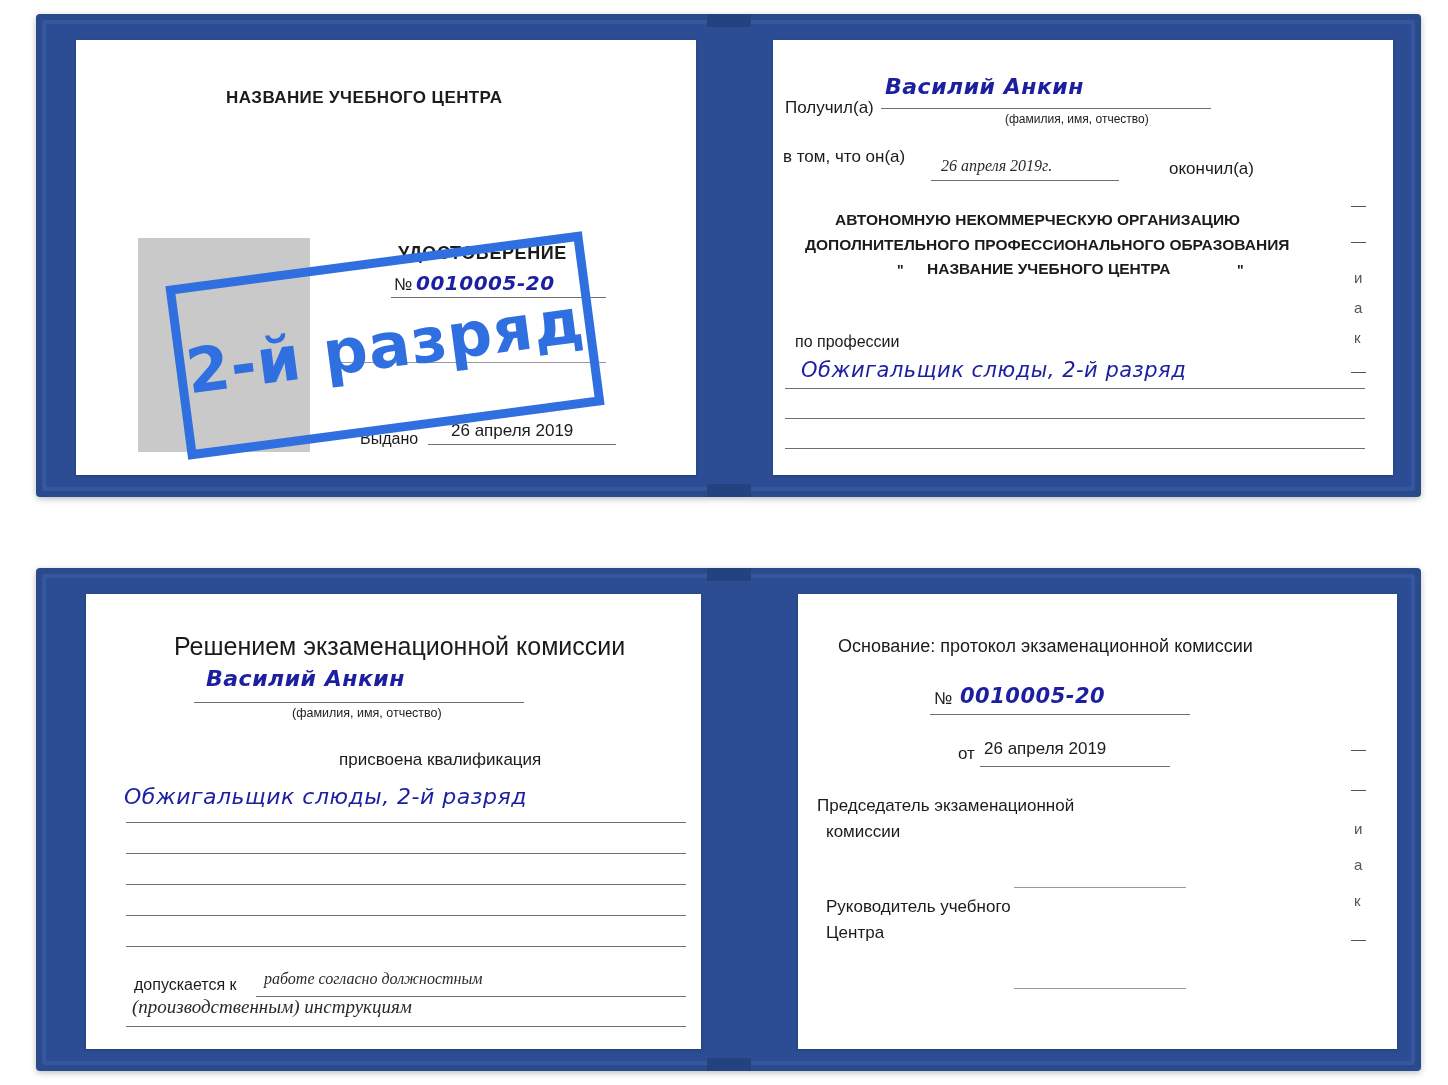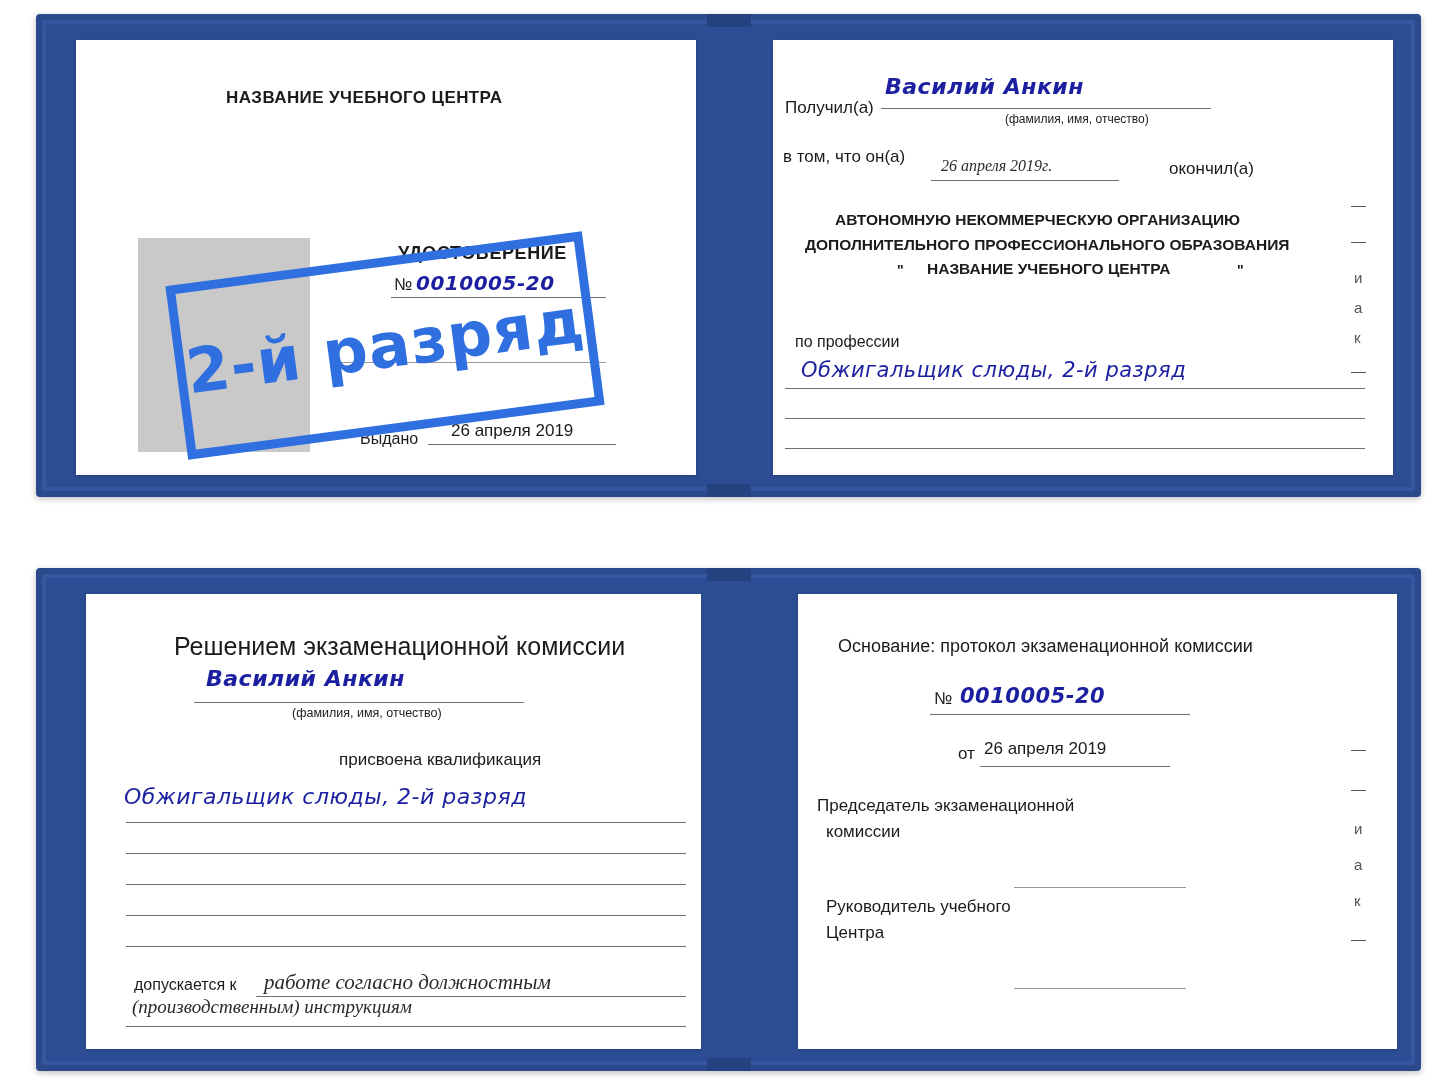--- a/index.html
+++ b/index.html
@@ -257,21 +257,21 @@
 
       <div class="hand" style="left:38px; top:190px; font-size:22px;">Обжигальщик слюды, 2-й разряд</div>
 
       <div class="rule" style="left:40px; top:228px; width:560px;"></div>
       <div class="rule" style="left:40px; top:259px; width:560px;"></div>
       <div class="rule" style="left:40px; top:290px; width:560px;"></div>
       <div class="rule" style="left:40px; top:321px; width:560px;"></div>
       <div class="rule" style="left:40px; top:352px; width:560px;"></div>
 
       <div class="print" style="left:48px; top:382px; font-size:16px;">допускается к</div>
-      <div class="italic-print" style="left:178px; top:376px; font-size:21px;">работе согласно должностным</div>
+      <div class="italic-print" style="left:178px; top:376px; font-size:16px;">работе согласно должностным</div>
       <div class="rule" style="left:170px; top:402px; width:430px;"></div>
       <div class="italic-print" style="left:46px; top:402px; font-size:19px;">(производственным) инструкциям</div>
       <div class="rule" style="left:40px; top:432px; width:560px;"></div>
     </div>
 
     <div class="sheet right">
       <div class="print" style="left:40px; top:42px; font-size:18px;">Основание: протокол экзаменационной комиссии</div>
 
       <div class="print" style="left:136px; top:95px; font-size:17px;">№</div>
       <div class="hand bold" style="left:162px; top:90px; font-size:21px;">0010005-20</div>

